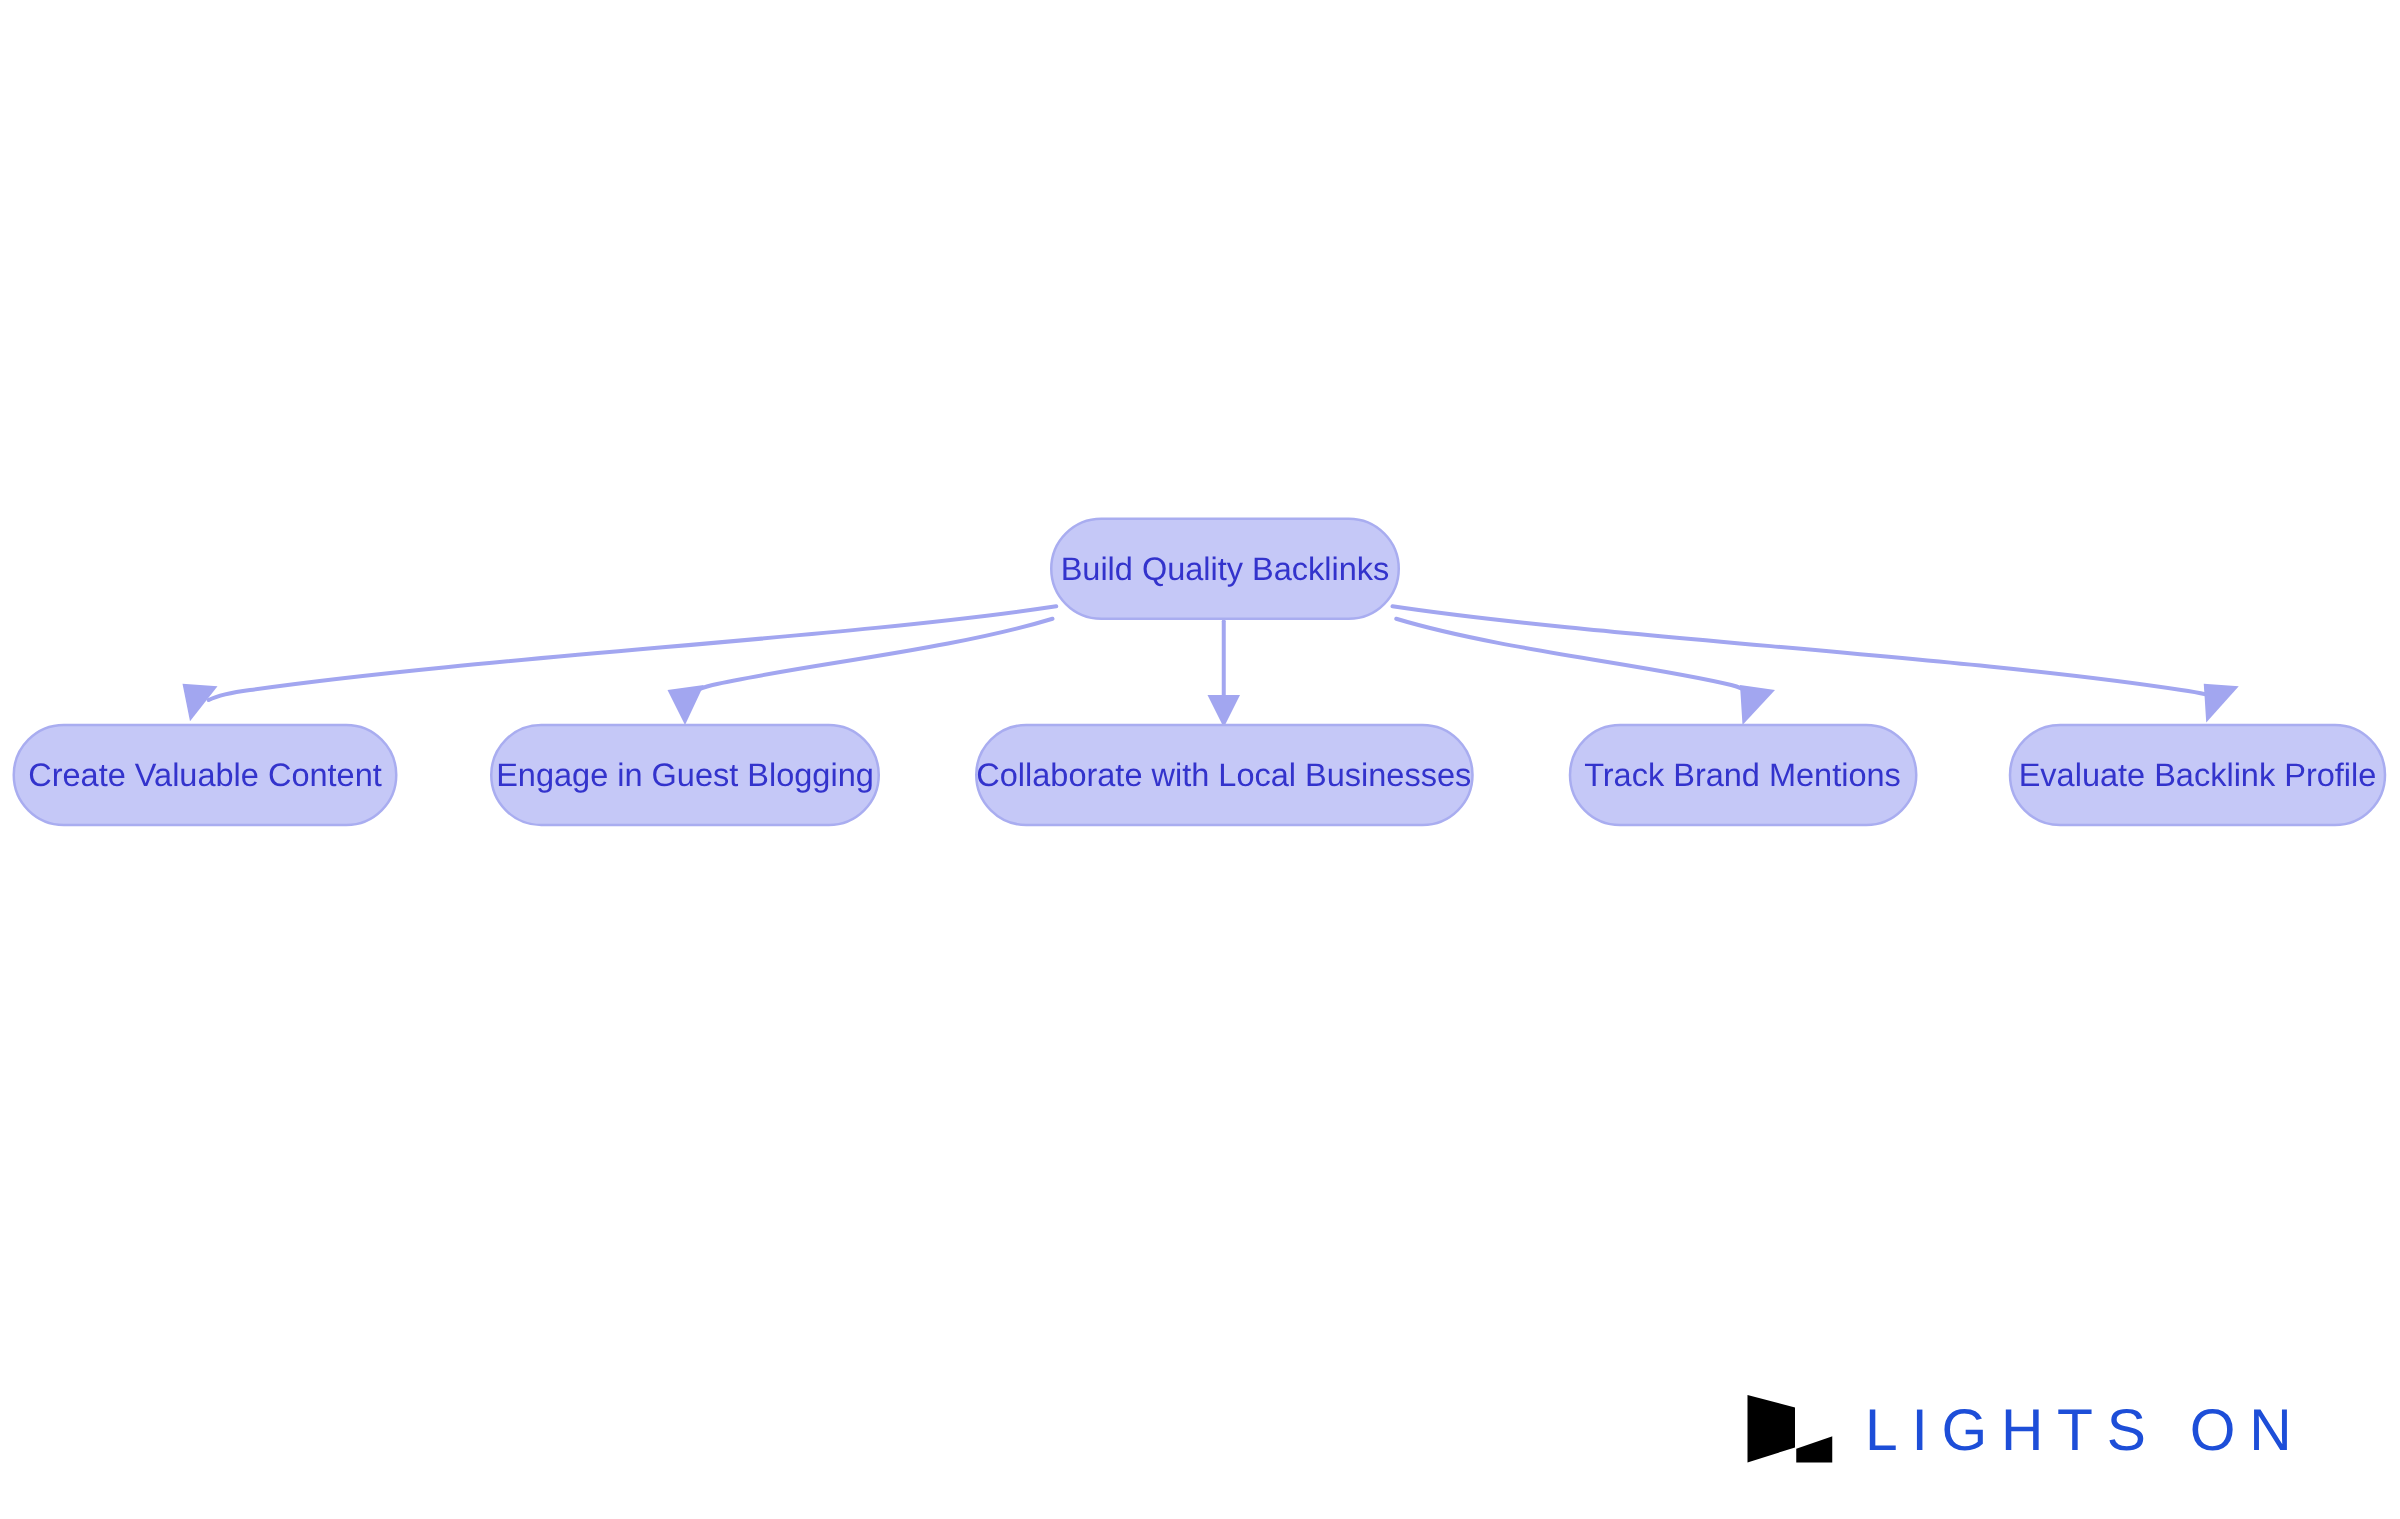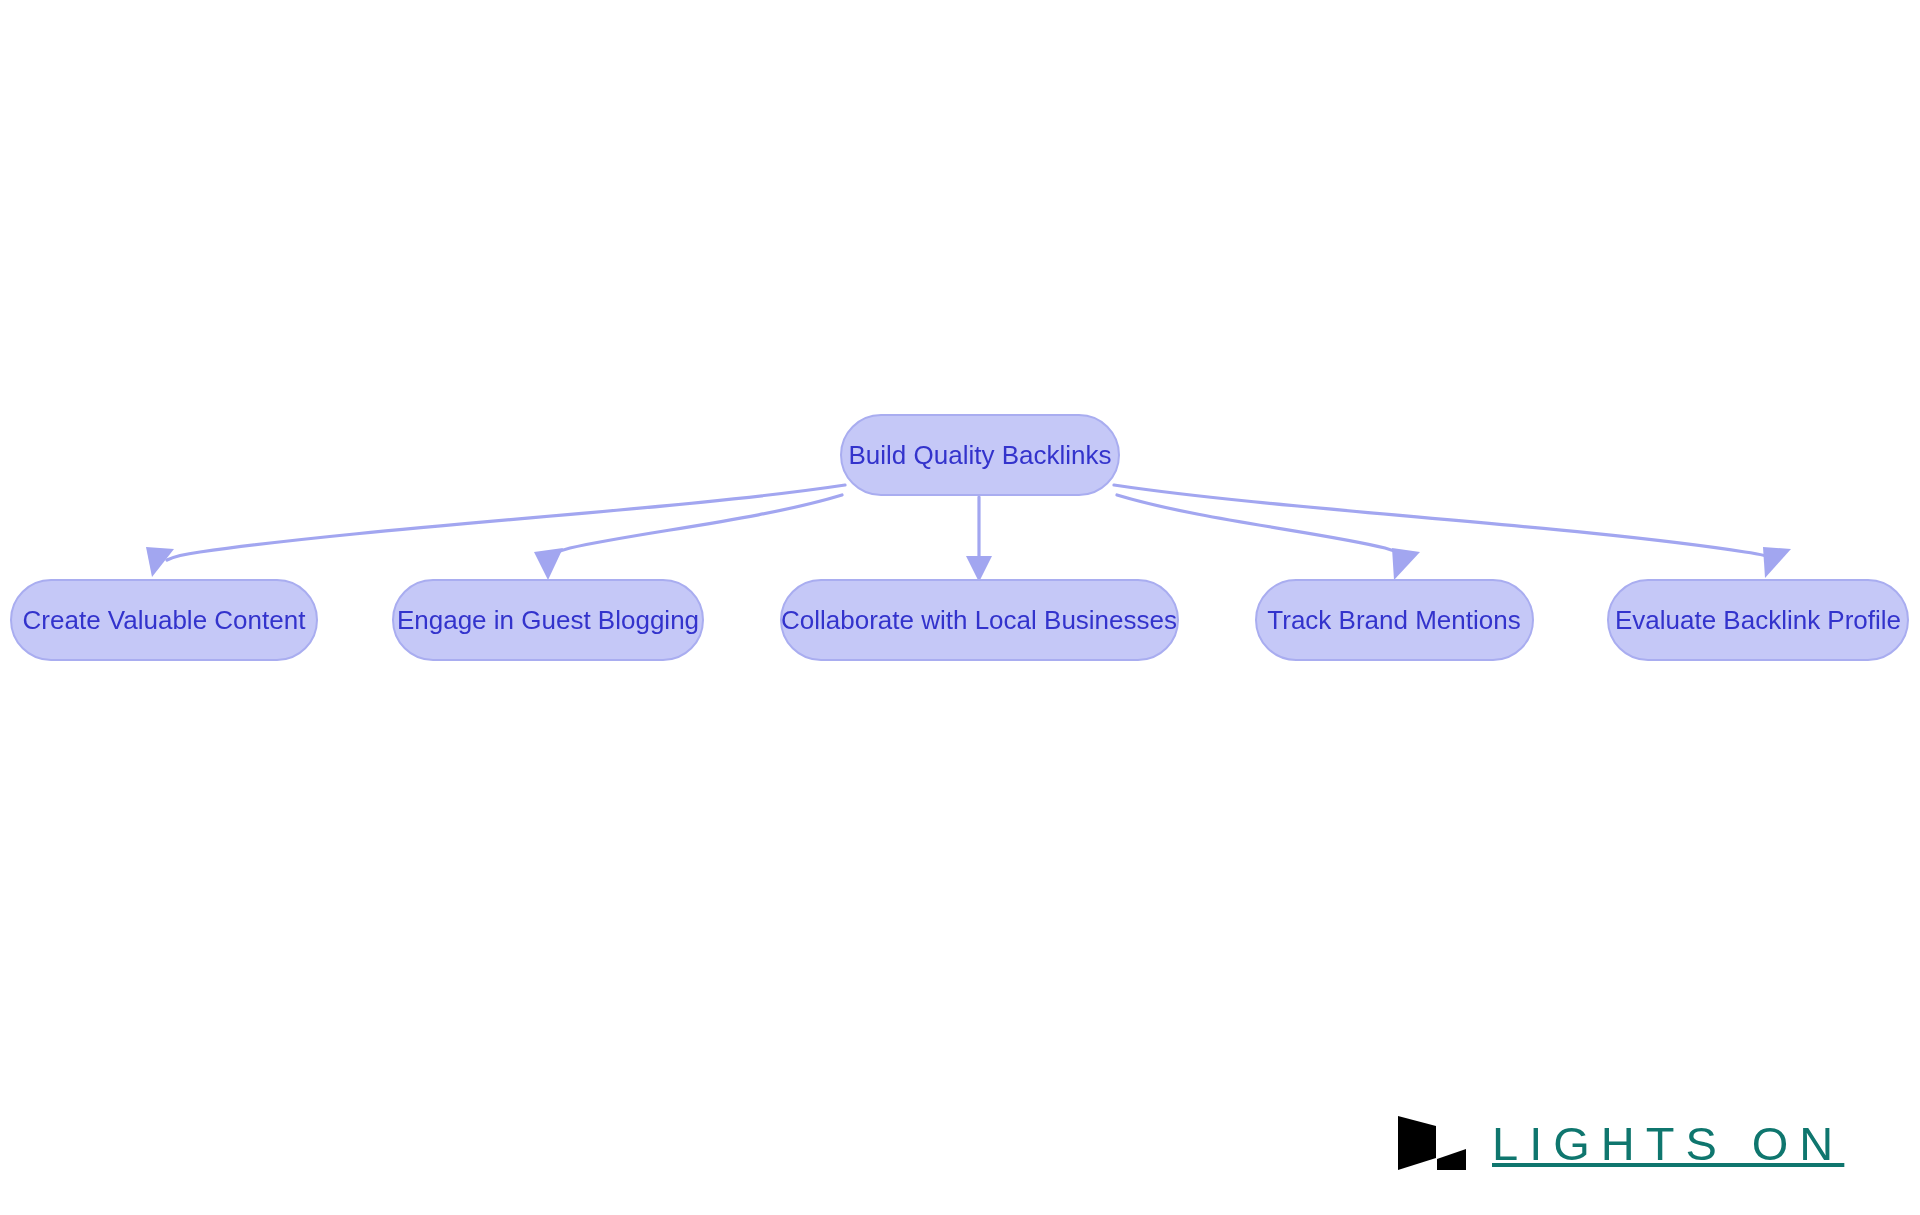--- a/index.html
+++ b/index.html
@@ -60,24 +60,23 @@
     gap: 26px;
   }
   #brand-logo .logo-mark {
     display: block;
   }
   #brand-logo .logo-wordmark {
     font-family: "Liberation Sans", sans-serif;
     font-size: 47px;
     font-weight: 400;
     letter-spacing: 11px;
-    color: #0f766e;
+    color: #1d4ed8;
     line-height: 1;
     white-space: nowrap;
-    text-decoration: underline;
   }
 </style>
 </head>
 <body>
 
 <div id="canvas-root">
 
   <svg id="flow-svg" viewBox="0 0 1920 1215" xmlns="http://www.w3.org/2000/svg">
 
     <g>

